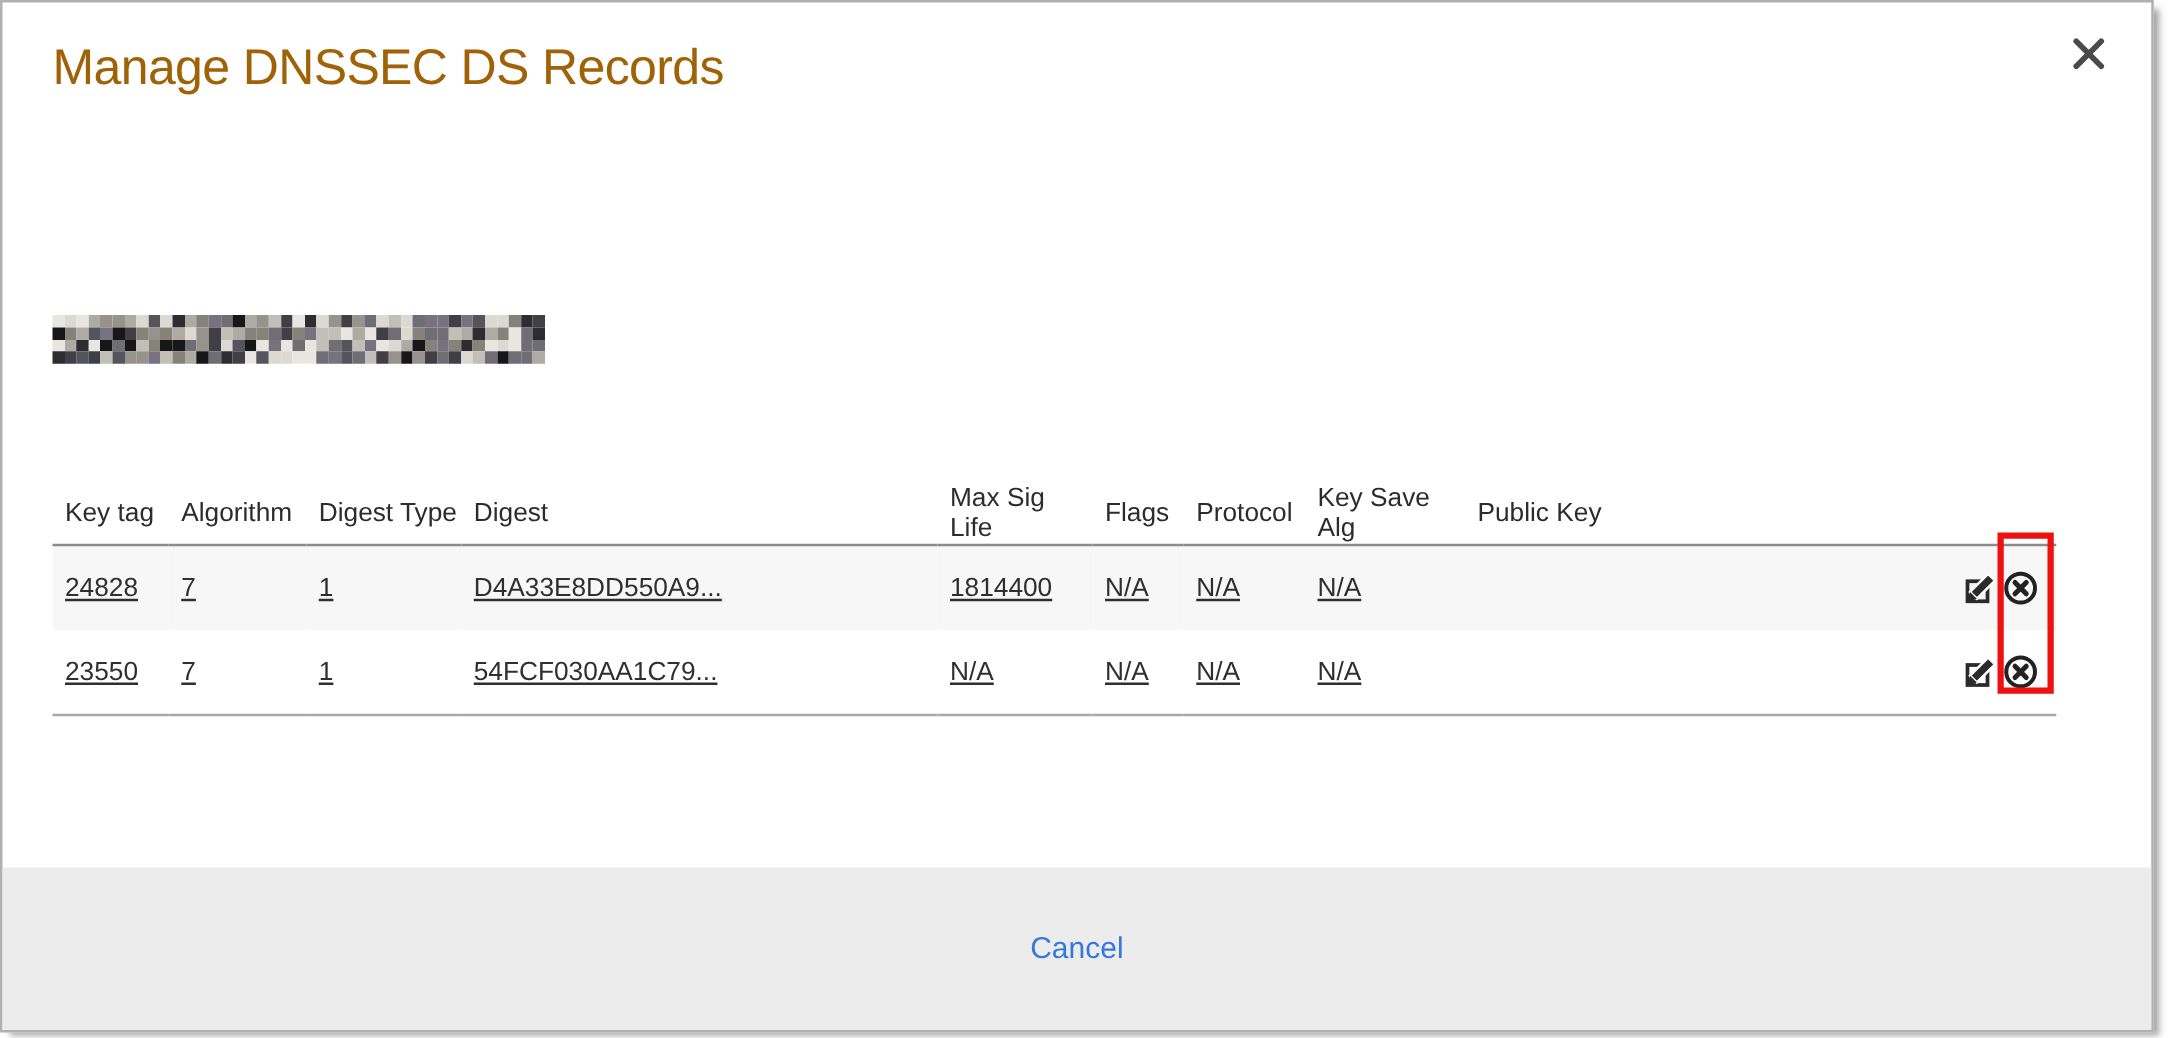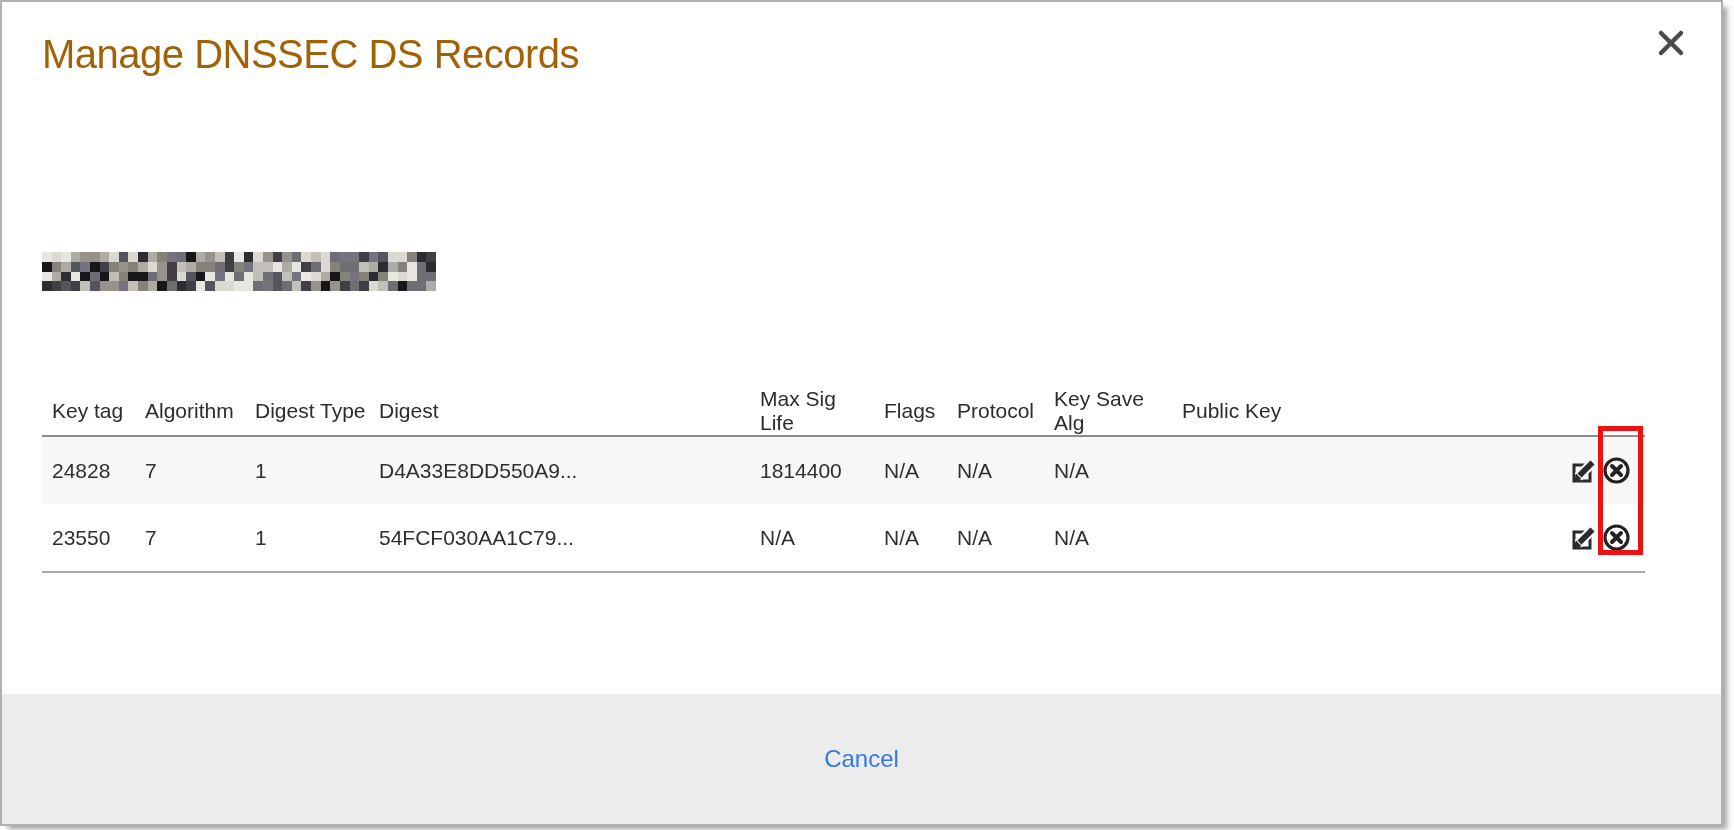--- a/index.html
+++ b/index.html
@@ -50,21 +50,21 @@
     text-align: left; vertical-align: middle;
     font-weight: normal; font-size: 21px; color: #2c2c2c;
     padding-left: 10px;
   }
   table.ds-table thead tr { border-bottom: 2px solid #8c8c8c; }
   table.ds-table tbody tr { height: 68px; }
   table.ds-table tbody tr:nth-child(odd) { background: #f7f7f7; }
   table.ds-table tbody tr:last-child { border-bottom: 2px solid #a9a9a9; }
   table.ds-table td {
     padding-left: 10px; vertical-align: middle;
-    overflow: hidden; white-space: nowrap;
+    overflow: hidden; white-space: nowrap; text-decoration: underline;
   }
   td.actions-cell {
     padding: 0 14px 0 0 !important;
     text-align: right; white-space: nowrap;
   }
   .icon-btn {
     display: inline-block; vertical-align: middle;
     background: none; border: none; cursor: pointer;
     padding: 0; line-height: 0;
   }

